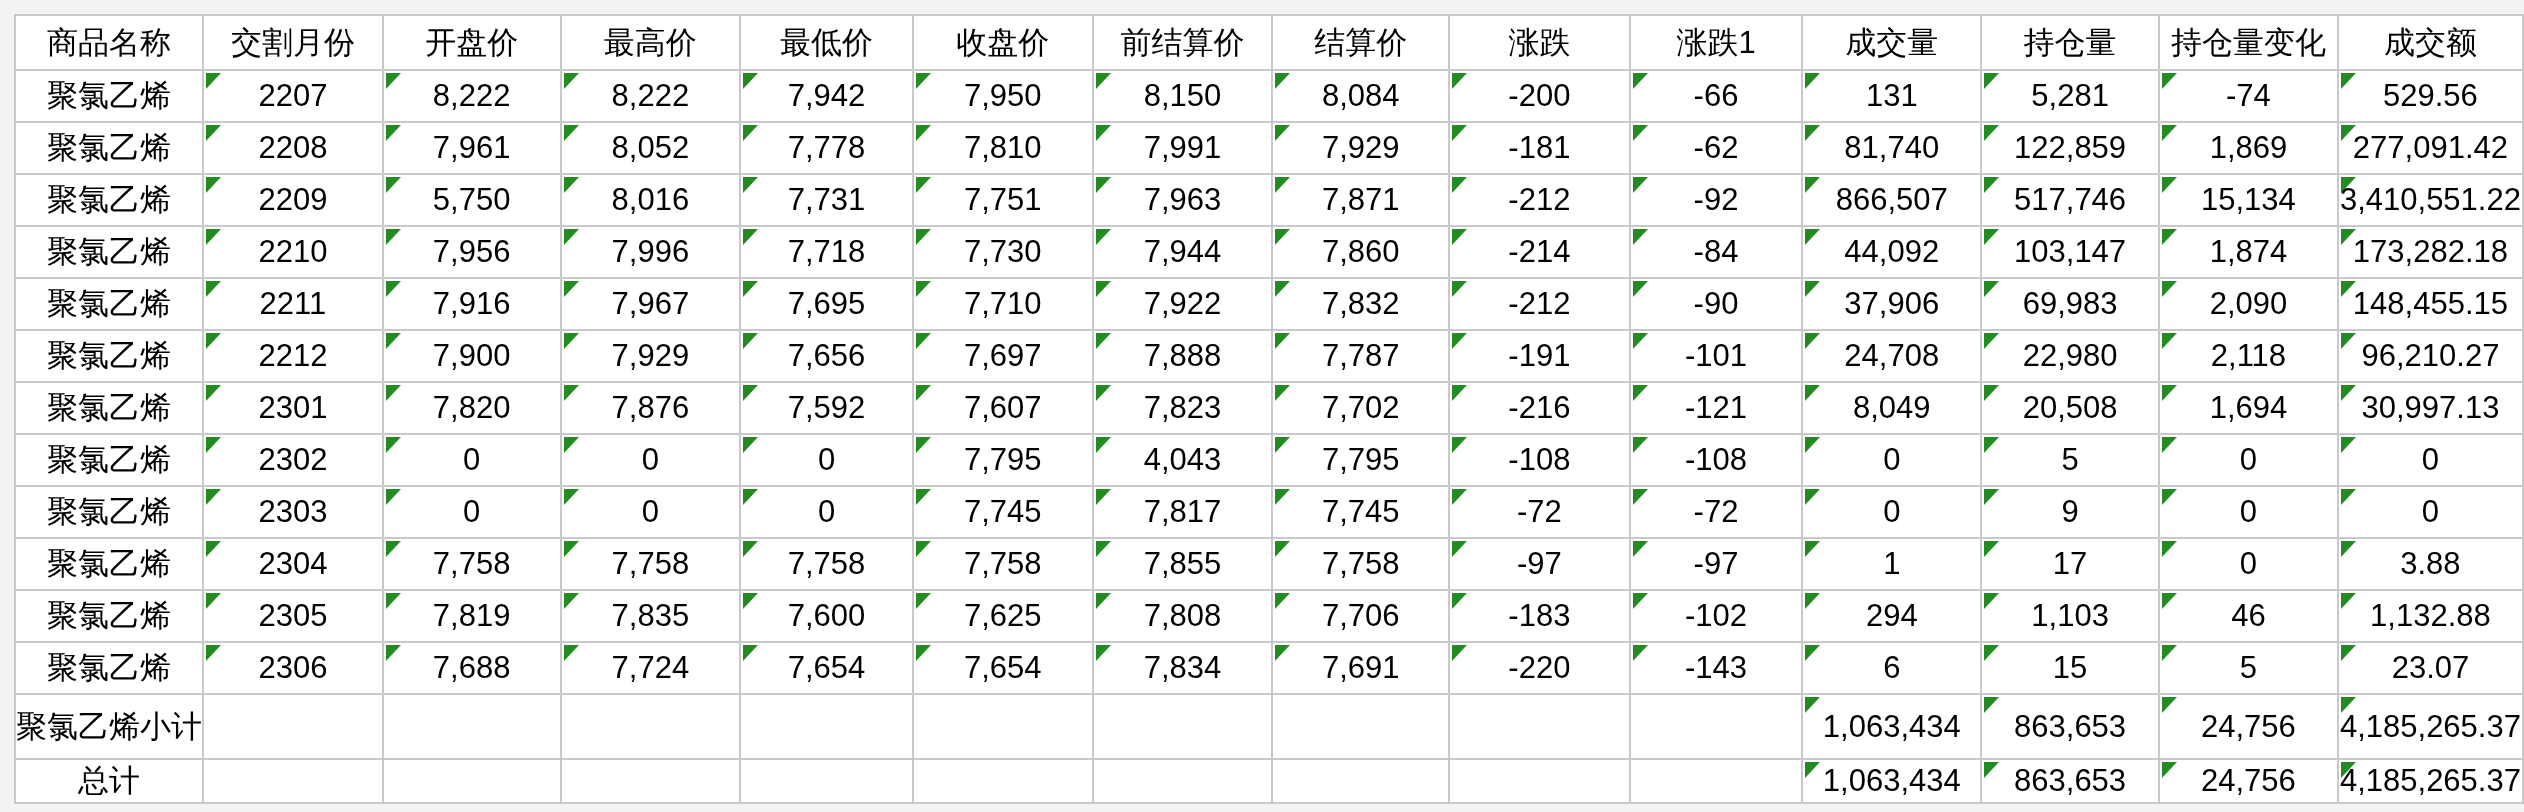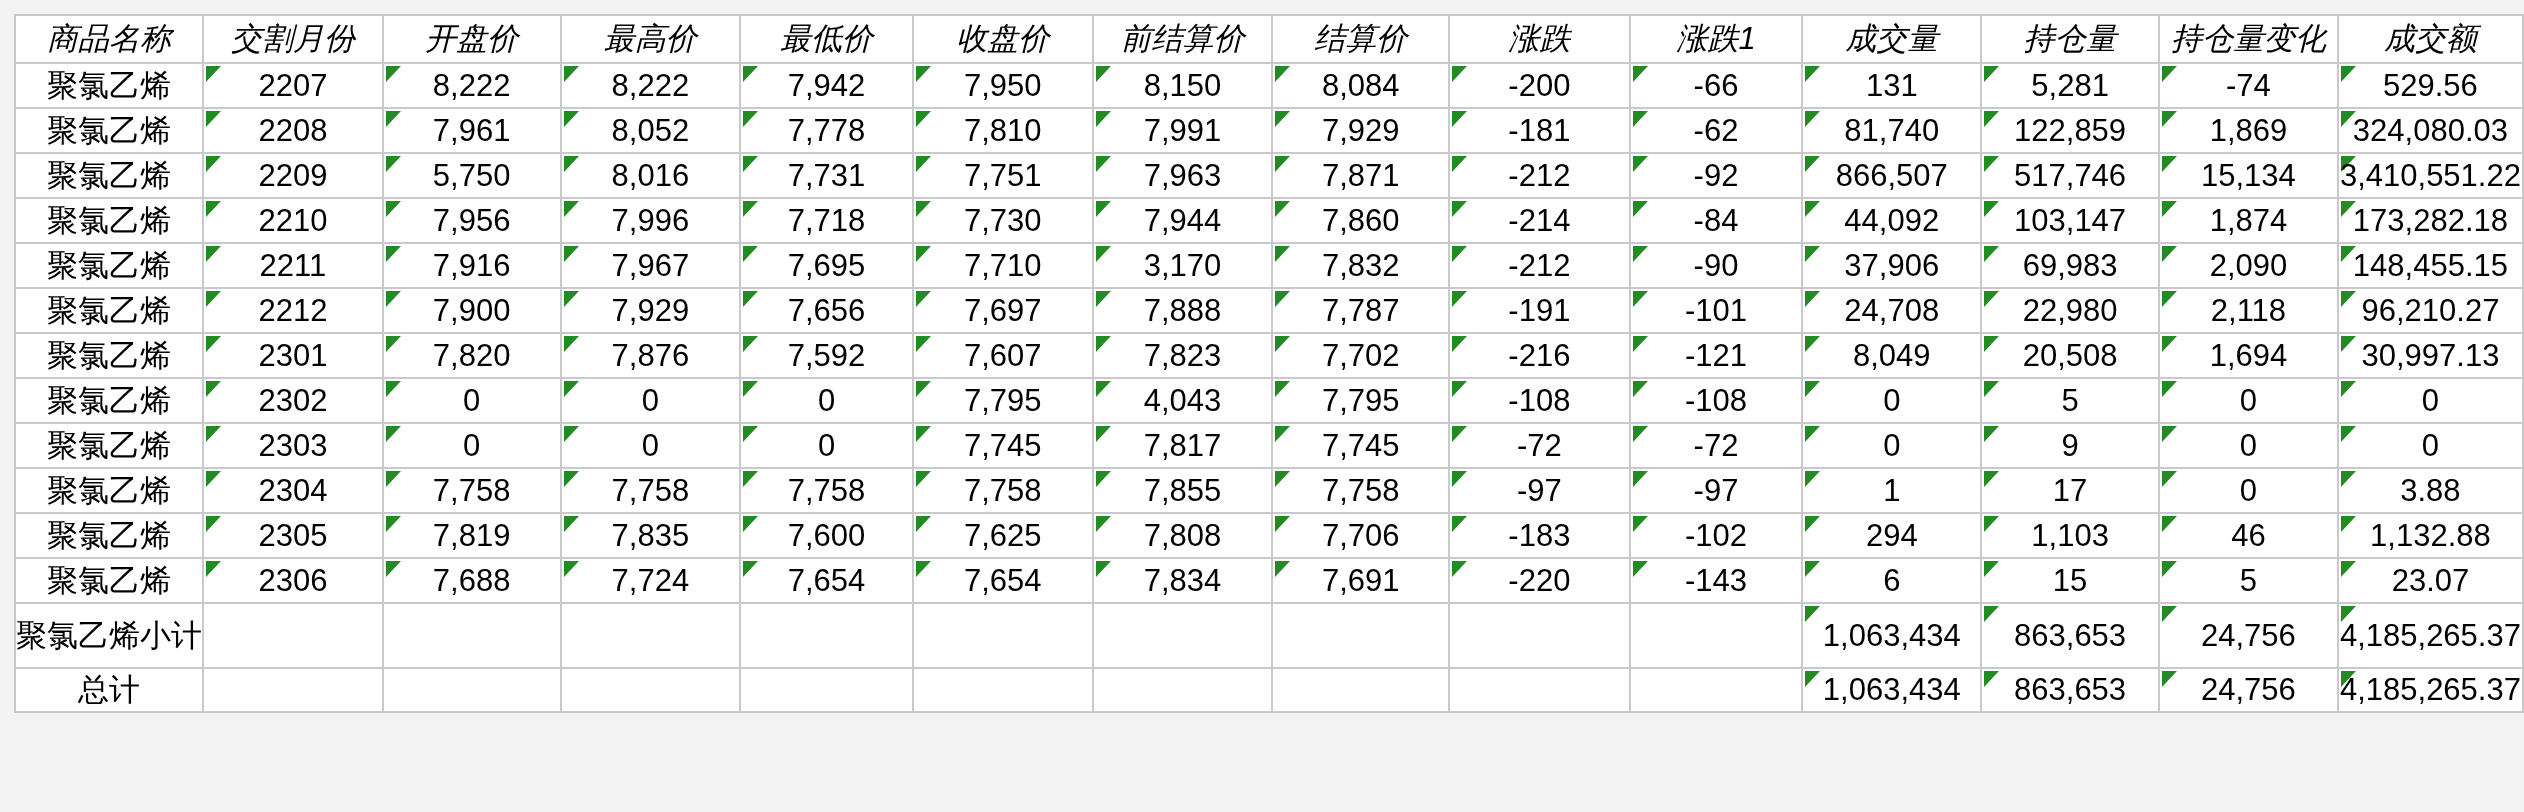--- a/index.html
+++ b/index.html
@@ -19,22 +19,22 @@
     border:2px solid #c7c9cb;
     text-align:center;
     vertical-align:middle;
     font-weight:normal;
     font-size:31px;
     padding:0;
     position:relative;
     white-space:nowrap;
     overflow:hidden;
   }
-  tr.header-row{height:48px;font-style:italic;}
-  tr.data-row{height:45px;}
+  tr.header-row{height:55px;}
+  tr.data-row{height:52px;}
   tr.subtotal-row{height:65px;}
   tr.total-row{height:37px;}
   .cell-value{position:relative;z-index:1;}
   .flag{
     position:absolute;top:2px;left:2px;
     width:0;height:0;
     border-top:16px solid #228b22;
     border-right:15px solid transparent;
     z-index:0;
   }
@@ -102,21 +102,21 @@
           <td><span class="flag"></span><span class="cell-value">8,052</span></td>
           <td><span class="flag"></span><span class="cell-value">7,778</span></td>
           <td><span class="flag"></span><span class="cell-value">7,810</span></td>
           <td><span class="flag"></span><span class="cell-value">7,991</span></td>
           <td><span class="flag"></span><span class="cell-value">7,929</span></td>
           <td><span class="flag"></span><span class="cell-value">-181</span></td>
           <td><span class="flag"></span><span class="cell-value">-62</span></td>
           <td><span class="flag"></span><span class="cell-value">81,740</span></td>
           <td><span class="flag"></span><span class="cell-value">122,859</span></td>
           <td><span class="flag"></span><span class="cell-value">1,869</span></td>
-          <td><span class="flag"></span><span class="cell-value">324,080.03</span></td>
+          <td><span class="flag"></span><span class="cell-value">277,091.42</span></td>
         </tr>
         <tr class="data-row">
           <td><span class="cell-value">聚氯乙烯</span></td>
           <td><span class="flag"></span><span class="cell-value">2209</span></td>
           <td><span class="flag"></span><span class="cell-value">5,750</span></td>
           <td><span class="flag"></span><span class="cell-value">8,016</span></td>
           <td><span class="flag"></span><span class="cell-value">7,731</span></td>
           <td><span class="flag"></span><span class="cell-value">7,751</span></td>
           <td><span class="flag"></span><span class="cell-value">7,963</span></td>
           <td><span class="flag"></span><span class="cell-value">7,871</span></td>
@@ -143,21 +143,21 @@
           <td><span class="flag"></span><span class="cell-value">1,874</span></td>
           <td><span class="flag"></span><span class="cell-value">173,282.18</span></td>
         </tr>
         <tr class="data-row">
           <td><span class="cell-value">聚氯乙烯</span></td>
           <td><span class="flag"></span><span class="cell-value">2211</span></td>
           <td><span class="flag"></span><span class="cell-value">7,916</span></td>
           <td><span class="flag"></span><span class="cell-value">7,967</span></td>
           <td><span class="flag"></span><span class="cell-value">7,695</span></td>
           <td><span class="flag"></span><span class="cell-value">7,710</span></td>
-          <td><span class="flag"></span><span class="cell-value">3,170</span></td>
+          <td><span class="flag"></span><span class="cell-value">7,922</span></td>
           <td><span class="flag"></span><span class="cell-value">7,832</span></td>
           <td><span class="flag"></span><span class="cell-value">-212</span></td>
           <td><span class="flag"></span><span class="cell-value">-90</span></td>
           <td><span class="flag"></span><span class="cell-value">37,906</span></td>
           <td><span class="flag"></span><span class="cell-value">69,983</span></td>
           <td><span class="flag"></span><span class="cell-value">2,090</span></td>
           <td><span class="flag"></span><span class="cell-value">148,455.15</span></td>
         </tr>
         <tr class="data-row">
           <td><span class="cell-value">聚氯乙烯</span></td>

